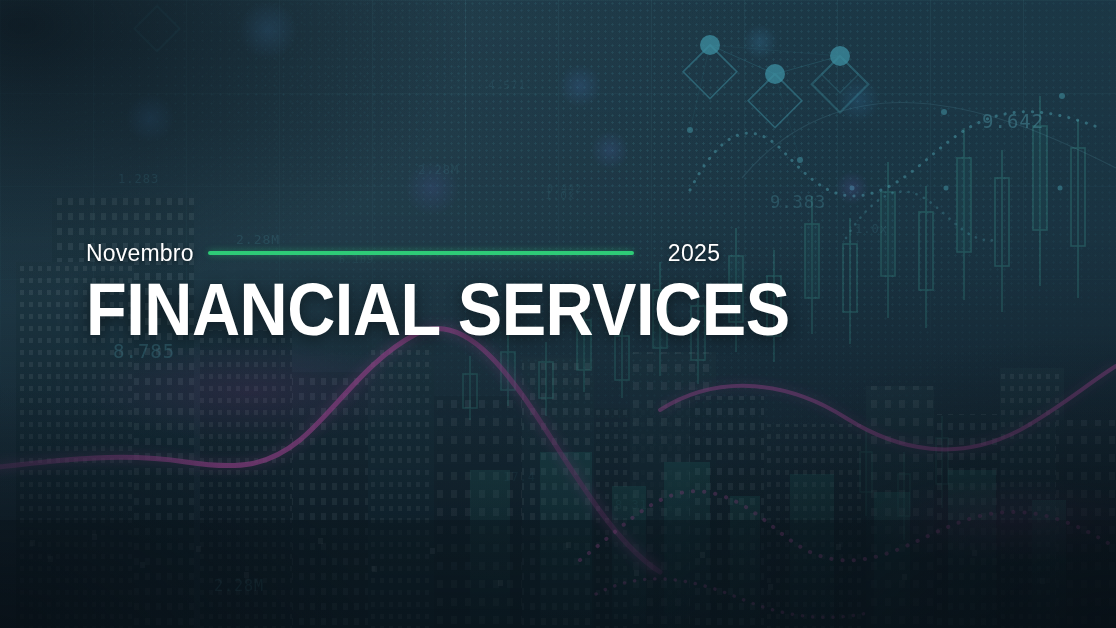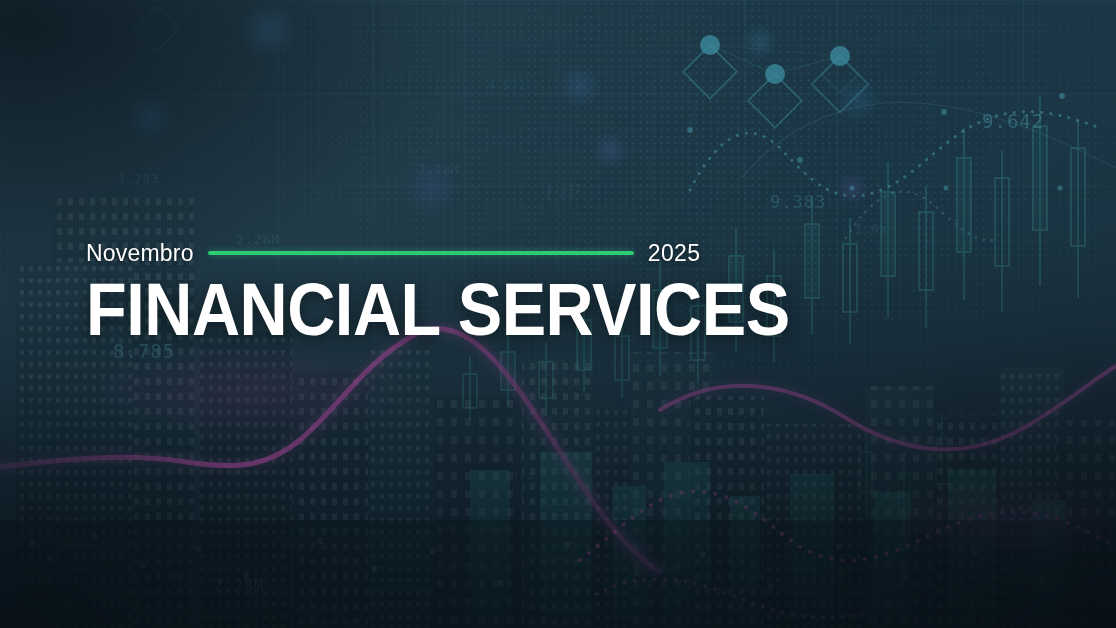--- a/index.html
+++ b/index.html
@@ -127,20 +127,21 @@
     box-shadow: 0 0 7px rgba(46,203,119,.45);
     flex: none;
   }
   .eyebrow-year {
     color: #ffffff;
     font-size: 23px;
     font-weight: 400;
     letter-spacing: .4px;
     white-space: nowrap;
     text-shadow: 0 1px 5px rgba(0,0,0,.55);
+    margin-left: 20px;
   }
 
   .headline {
     margin-top: 6px;
     color: #ffffff;
     font-family: "Liberation Sans Narrow", "Liberation Sans", sans-serif;
     font-size: 74px;
     line-height: .96;
     font-weight: 700;
     letter-spacing: -0.5px;

